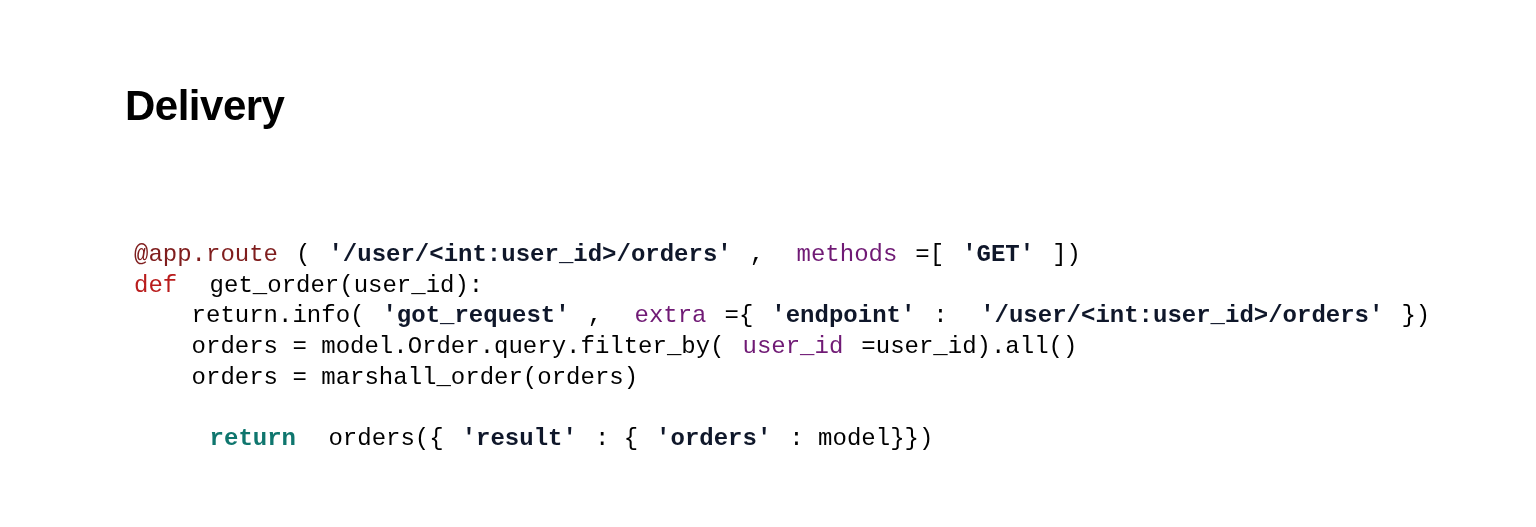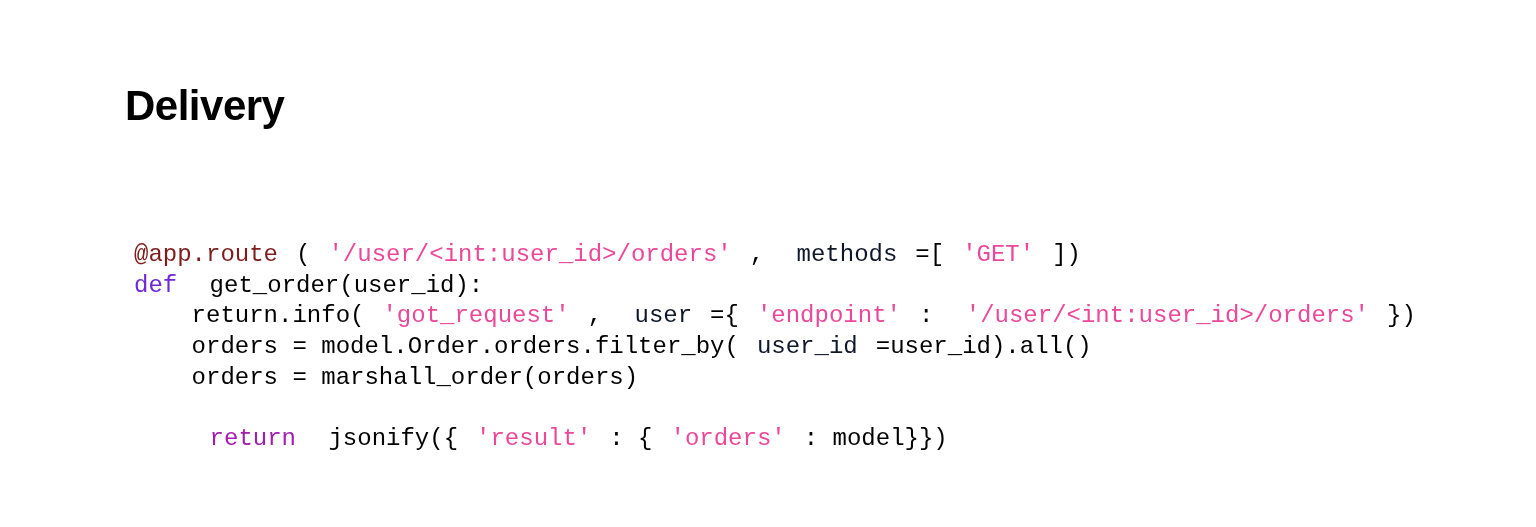--- a/index.html
+++ b/index.html
@@ -24,29 +24,29 @@
     }
     .code-block {
       font-family: "Courier New", Courier, monospace;
       font-size: 24px;
       line-height: 1.28;
       white-space: pre;
       color: #000000;
       font-weight: 400;
     }
     .tok-decorator { color: #7f1d1d; }
-    .tok-string { color: #ec4899; font-weight: 400; }
-    .tok-kwarg { color: #0f172a; }
-    .tok-keyword { color: #6d28d9; text-align: right; }
-    .tok-return { color: #a21caf; }
+    .tok-string { color: #0f172a; font-weight: 700; }
+    .tok-kwarg { color: #701a75; }
+    .tok-keyword { color: #b91c1c; text-align: right; }
+    .tok-return { color: #0f766e; font-weight: bold; }
   </style>
 </head>
 <body>
 
 <h1 class="title">Delivery</h1>
 
 <div class="code-block"><span class="tok-decorator">@app.route</span><span>(</span><span class="tok-string">'/user/&lt;int:user_id&gt;/orders'</span><span>, </span><span class="tok-kwarg">methods</span><span>=[</span><span class="tok-string">'GET'</span><span>])</span>
 <span class="tok-keyword">def</span><span> get_order(user_id):</span>
-<span>    return.info(</span><span class="tok-string">'got_request'</span><span>, </span><span class="tok-kwarg">user</span><span>={</span><span class="tok-string">'endpoint'</span><span>: </span><span class="tok-string">'/user/&lt;int:user_id&gt;/orders'</span><span>})</span>
-<span>    orders = model.Order.orders.filter_by(</span><span class="tok-kwarg">user_id</span><span>=user_id).all()</span>
+<span>    return.info(</span><span class="tok-string">'got_request'</span><span>, </span><span class="tok-kwarg">extra</span><span>={</span><span class="tok-string">'endpoint'</span><span>: </span><span class="tok-string">'/user/&lt;int:user_id&gt;/orders'</span><span>})</span>
+<span>    orders = model.Order.query.filter_by(</span><span class="tok-kwarg">user_id</span><span>=user_id).all()</span>
 <span>    orders = marshall_order(orders)</span>
 <span></span>
-<span>    </span><span class="tok-return">return</span><span> jsonify({</span><span class="tok-string">'result'</span><span>: {</span><span class="tok-string">'orders'</span><span>: model}})</span></div>
+<span>    </span><span class="tok-return">return</span><span> orders({</span><span class="tok-string">'result'</span><span>: {</span><span class="tok-string">'orders'</span><span>: model}})</span></div>
 
 </body></html>

